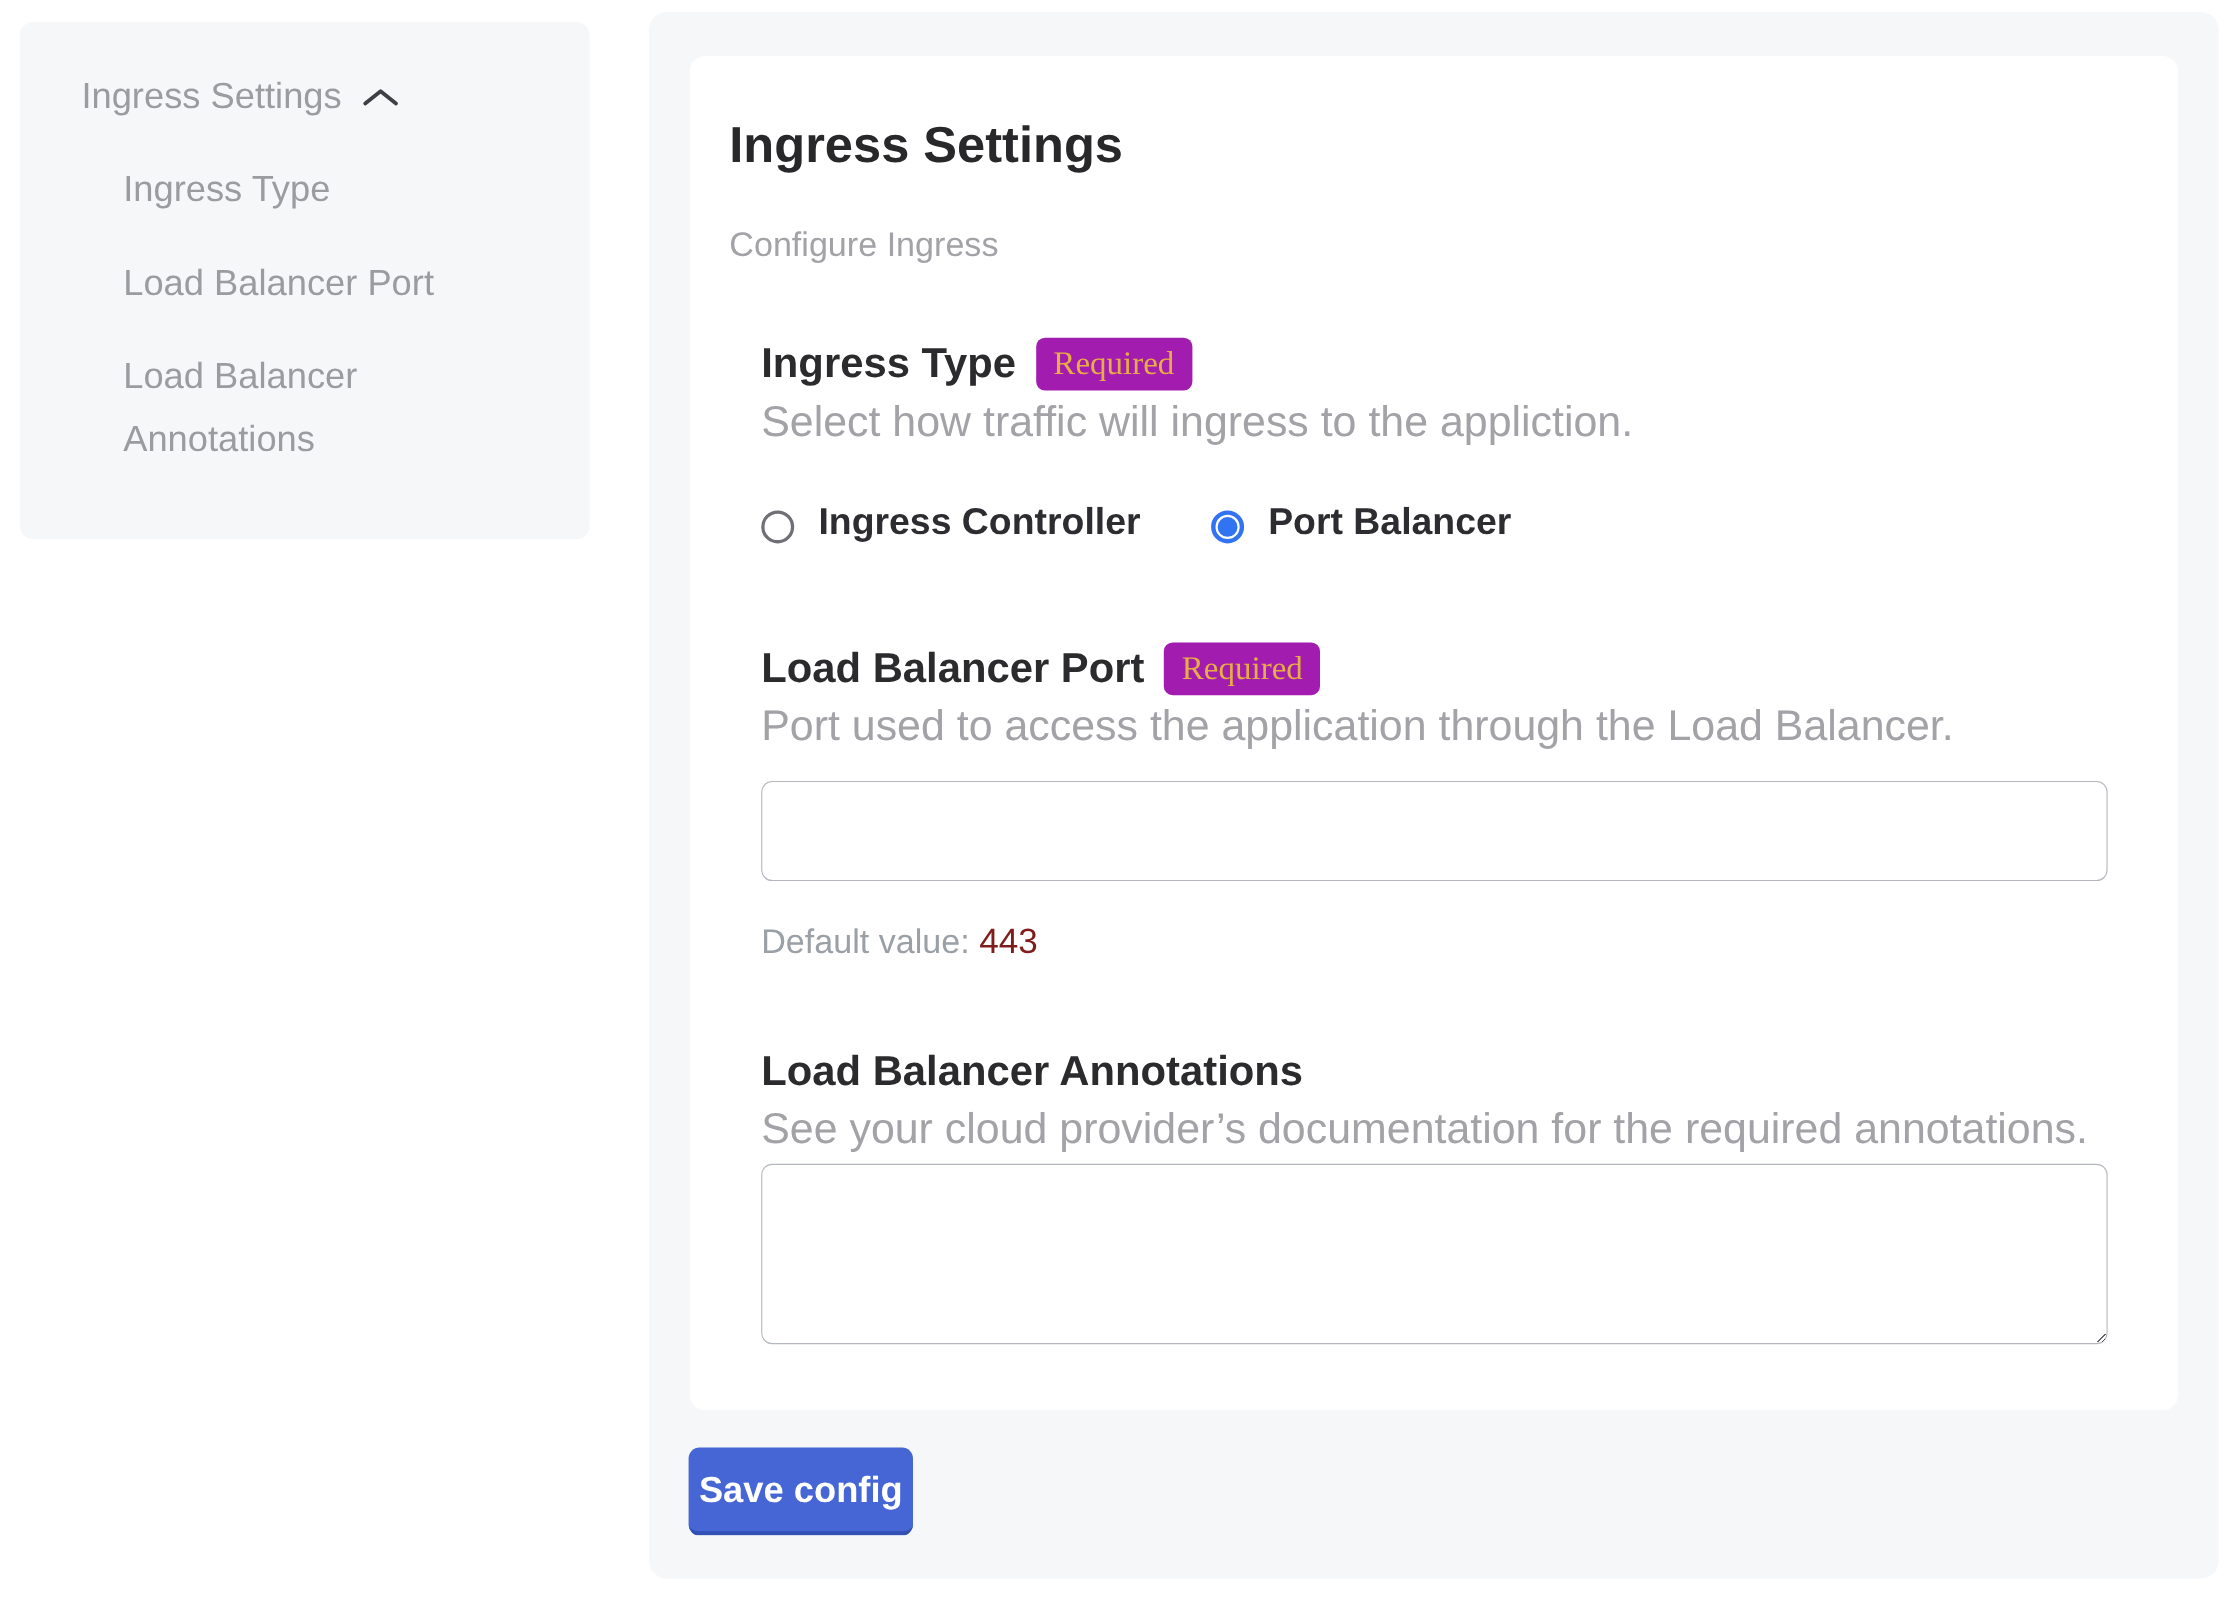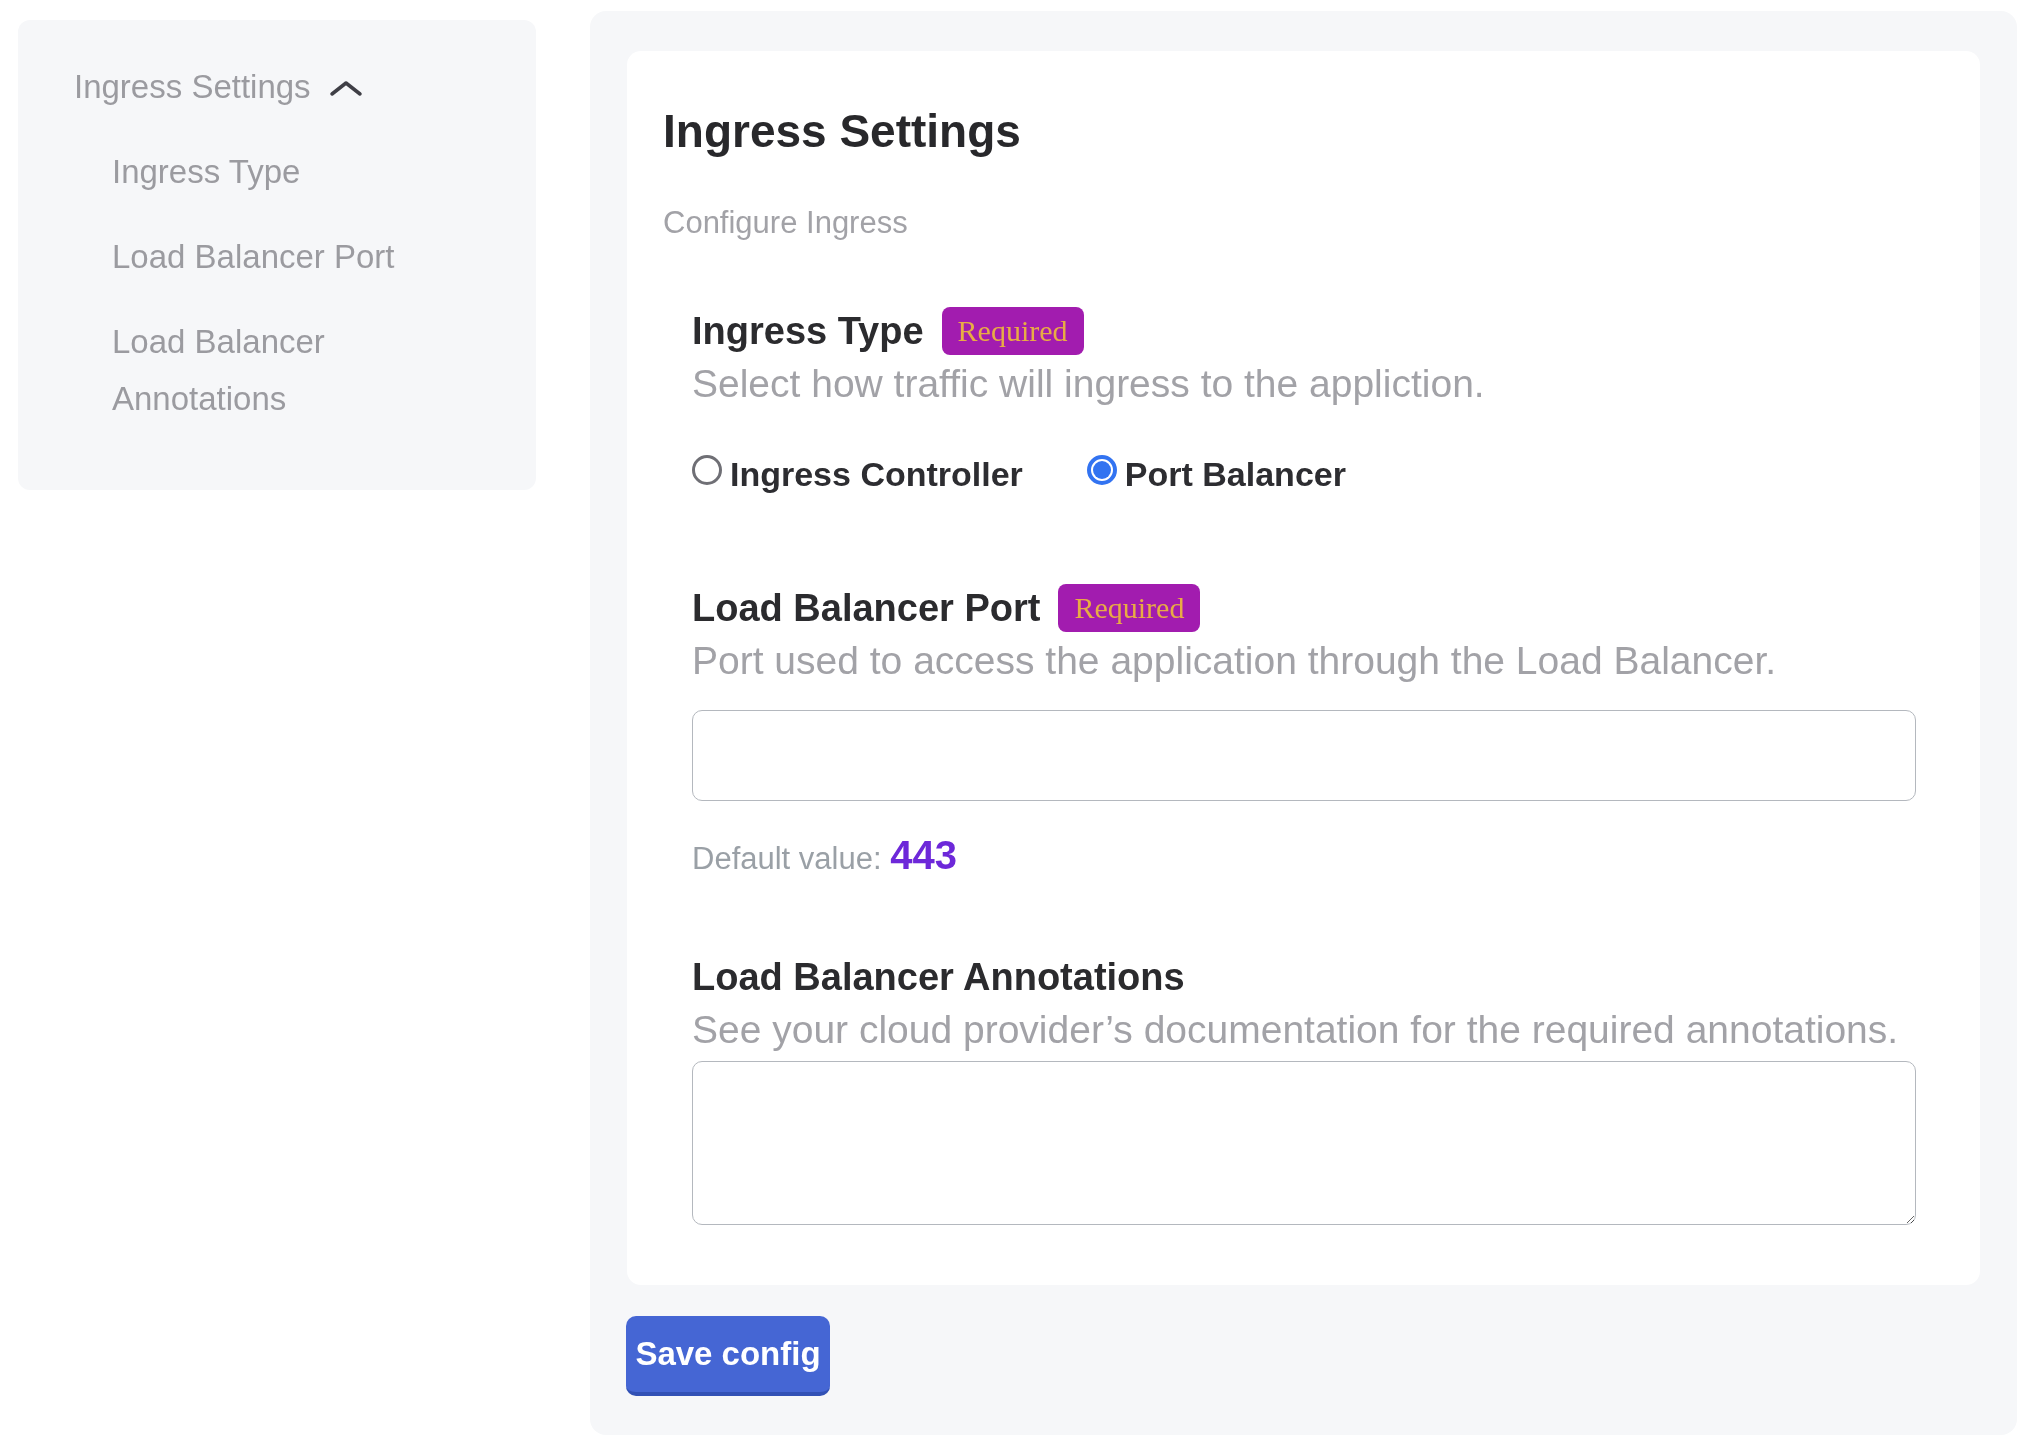--- a/index.html
+++ b/index.html
@@ -29,34 +29,34 @@
   .sec-2 { margin-top:90px; }
   .sec-3 { margin-top:72px; }
   .sec-head { display:flex; align-items:center; gap:18px; }
   .sec-title { font-size:38px; line-height:48px; font-weight:600; color:#2b2b2e; }
   .badge { background:#a21caf; color:#e8ac44; font-size:30px; line-height:36px;
            padding:6px 16px; border-radius:8px;font-family:Liberation Serif, serif; }
   .sec-desc { margin-top:6px; font-size:39px; line-height:46px; color:#a2a2a7; }
 
   
   .radio-row { margin-top:48px; display:flex; align-items:center; gap:64px; }
-  .radio { display:flex; align-items:flex-start; gap:8px; cursor:pointer; }
+  .radio { display:flex; align-items:flex-end; gap:22px; cursor:pointer; }
   .rdot { width:30px; height:30px; border:3px solid #6f6f75; border-radius:50%;
           background:#ffffff; position:relative; flex:none; }
   .rdot.selected { border:4px solid #3273f1; }
   .rdot.selected::after { content:""; position:absolute; inset:2px;
           background:#3273f1; border-radius:50%; }
   .rlabel { font-size:34px; font-weight:600; color:#2d2d31; }
 
   
   .text-input { display:block; margin-top:26px; width:1224px; height:91px;
           border:1.5px solid #b4b8be; border-radius:10px; background:#ffffff;
           font-size:33px; padding:0 24px; color:#2d2d31; outline:none; }
   .default-note { margin-top:32px; font-size:31px; line-height:44px; color:#9aa0a6; }
-  .default-val { color:#6d28d9; font-weight:700; font-size:40px; }
+  .default-val { color:#7f1d1d; font-weight:400; font-size:32px; }
   .textarea { display:block; margin-top:8px; width:1224px; height:164px;
           border:1.5px solid #b4b8be; border-radius:10px; background:#ffffff;
           font-size:33px; padding:16px 24px; color:#2d2d31; outline:none;
           resize:vertical; font-family:"Liberation Sans","DejaVu Sans",sans-serif; }
 
   
   .save-btn { position:absolute; left:36px; top:1305px; width:204px; height:80px;
           background:#4566d4; border:none; border-bottom:4px solid #3251b5;
           border-radius:10px; color:#ffffff; font-size:33px; font-weight:bold;
           font-family:"Liberation Sans","DejaVu Sans",sans-serif; cursor:pointer; }

